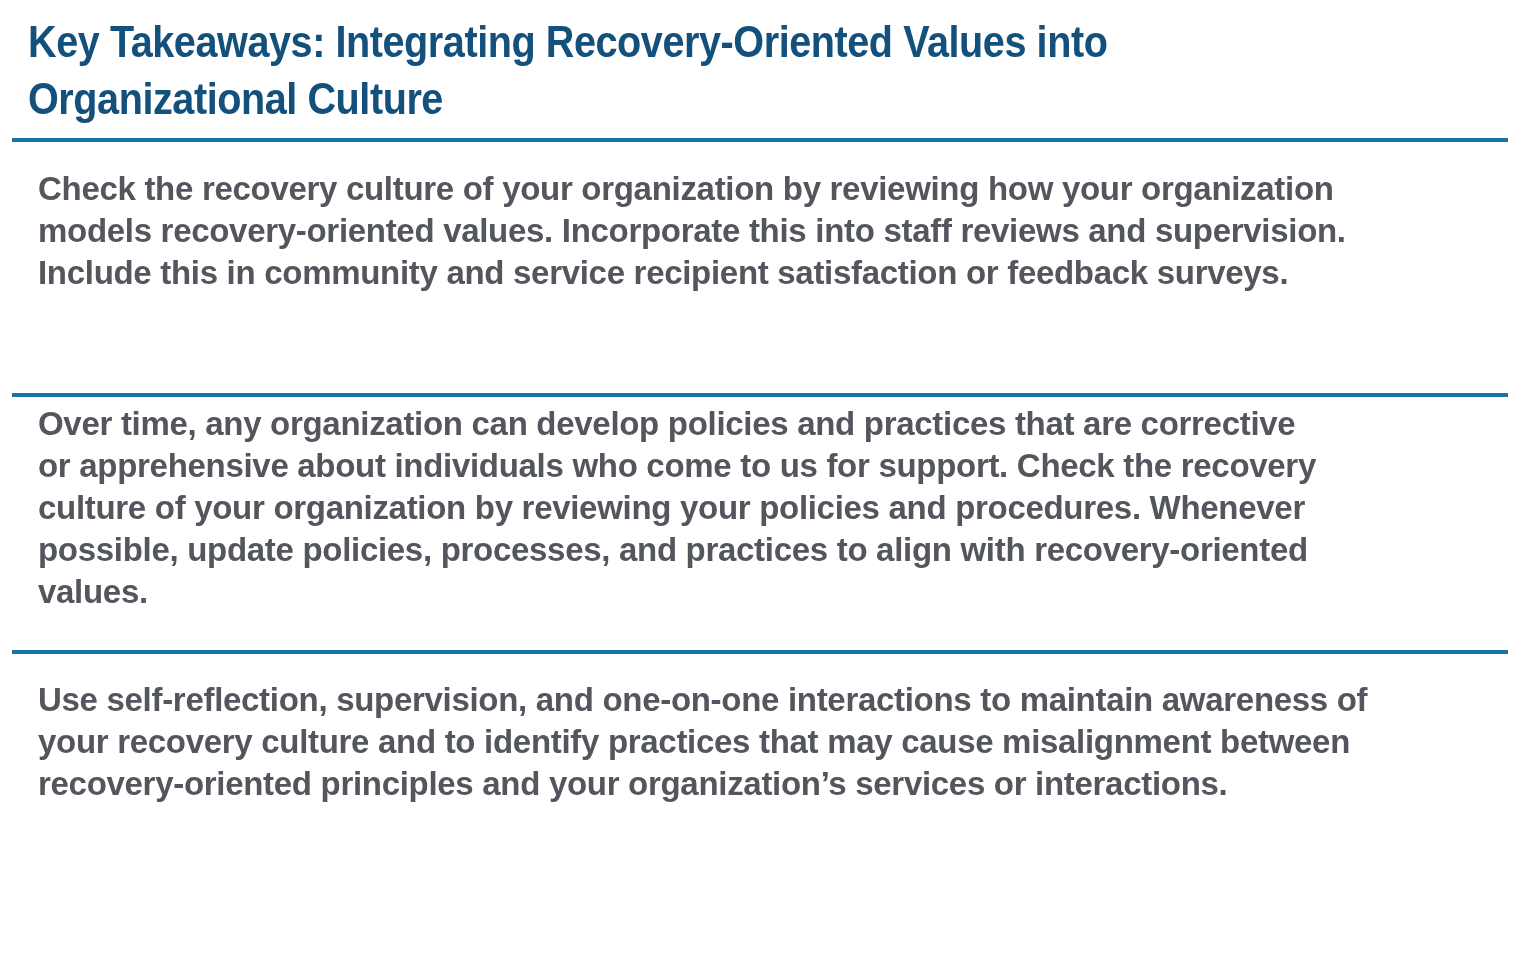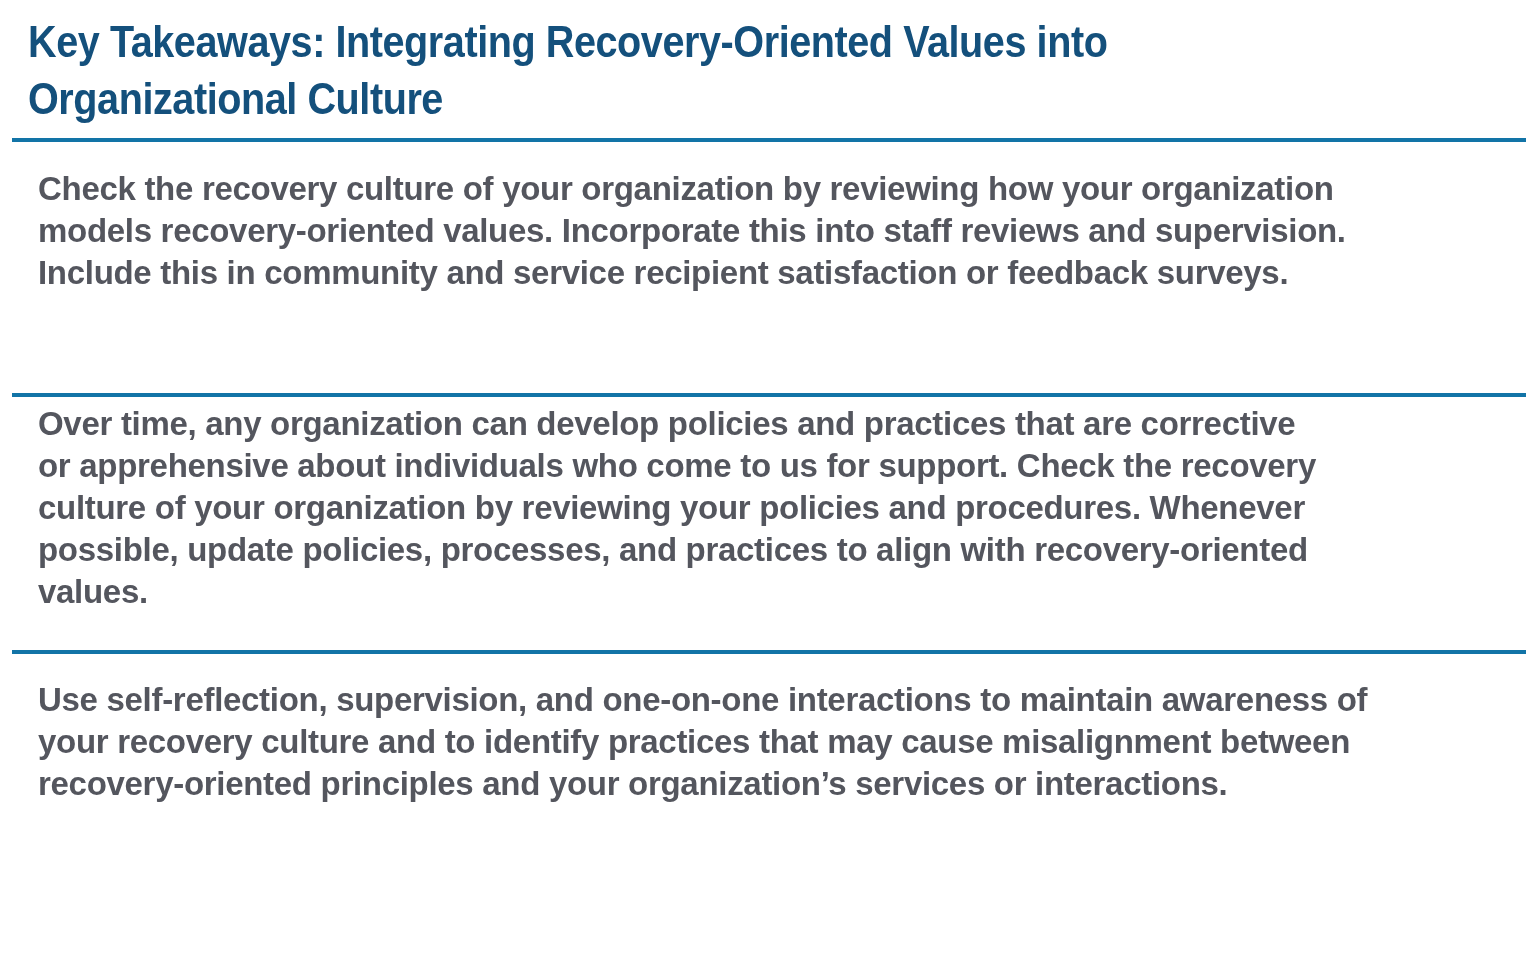--- a/index.html
+++ b/index.html
@@ -7,21 +7,20 @@
     padding: 0;
     background: #ffffff;
   }
   .page {
     position: relative;
     width: 1508px;
     height: 967px;
     background: var(--bg-color, #ffffff);
     font-family: "Liberation Sans", sans-serif;
     overflow: hidden;
-    padding-left: 18px;
   }
   .page-title {
     position: absolute;
     left: 28px;
     top: 13px;
     font-size: 45px;
     font-weight: bold;
     line-height: 57px;
     letter-spacing: -0.5px;
     color: var(--title-color, #14507C);

